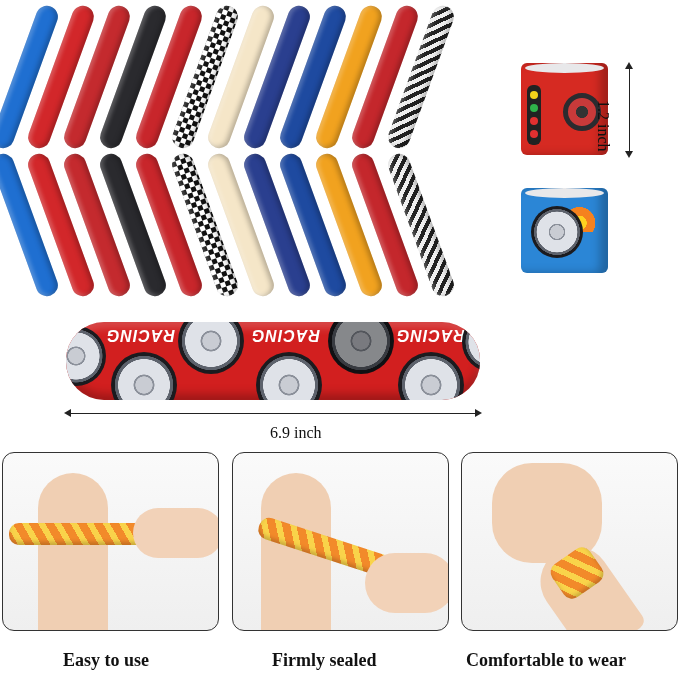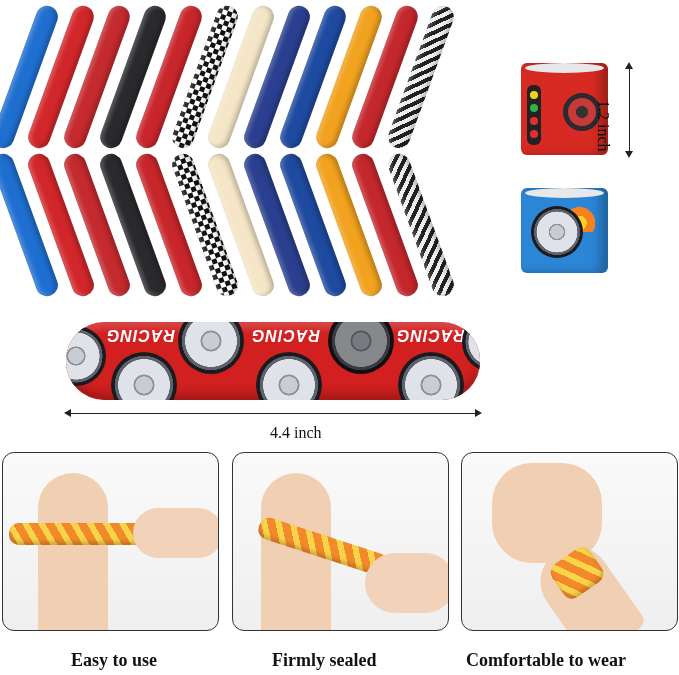--- a/index.html
+++ b/index.html
@@ -98,34 +98,34 @@
   <div class="wheel" style="left:112px;top:-14px;width:66px;height:66px"></div>
   <div class="racing" style="left:185px;top:4px">RACING</div>
   <div class="wheel" style="left:190px;top:30px;width:66px;height:66px"></div>
   <div class="wheel" style="left:262px;top:-14px;width:66px;height:66px;filter:brightness(0.6)"></div>
   <div class="racing" style="left:330px;top:4px">RACING</div>
   <div class="wheel" style="left:332px;top:30px;width:66px;height:66px"></div>
   <div class="wheel" style="left:396px;top:-10px;width:60px;height:60px"></div>
 </div>
 <div class="dim-h"></div>
 <div class="dim-h-label">
-    <span>4.4 inch</span>
+    <span>6.9 inch</span>
   </div>
 
 <div class="photo" style="left:2px">
   <div class="arm" style="left:35px;top:20px;width:70px;height:170px"></div>
   <div class="strap" style="left:6px;top:70px;width:160px;height:22px"></div>
   <div class="hand" style="left:130px;top:55px;width:90px;height:50px"></div>
 </div>
 <div class="photo" style="left:232px">
   <div class="arm" style="left:28px;top:20px;width:70px;height:170px"></div>
   <div class="strap" style="left:22px;top:88px;width:170px;height:22px;transform:rotate(18deg)"></div>
   <div class="hand" style="left:132px;top:100px;width:90px;height:60px"></div>
 </div>
 <div class="photo" style="left:461px">
   <div class="arm" style="left:30px;top:10px;width:110px;height:100px;border-radius:40px"></div>
   <div class="arm" style="left:90px;top:90px;width:70px;height:110px;transform:rotate(-35deg)"></div>
   <div class="strap" style="left:92px;top:100px;width:46px;height:40px;transform:rotate(-35deg)"></div>
 </div>
 
-<div class="caption" style="left:71px">Easy to use</div>
+<div class="caption" style="left:63px">Easy to use</div>
 <div class="caption" style="left:272px">Firmly sealed</div>
 <div class="caption" style="left:466px">Comfortable to wear</div>
 
 </body></html>

